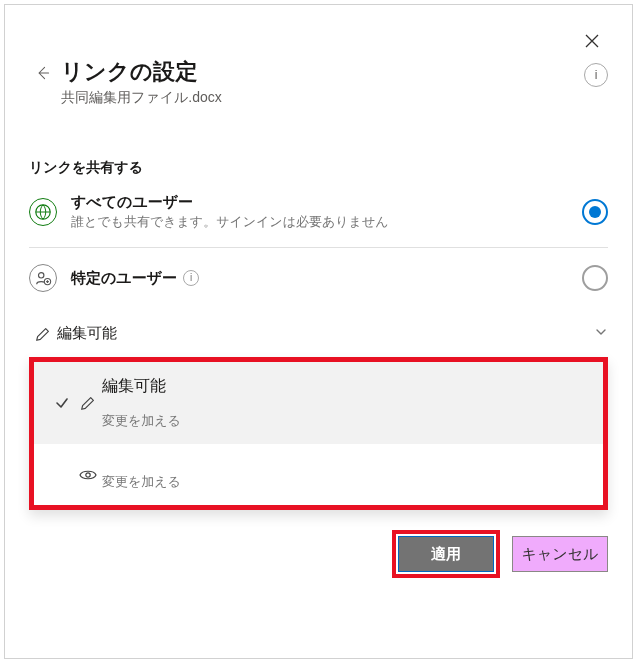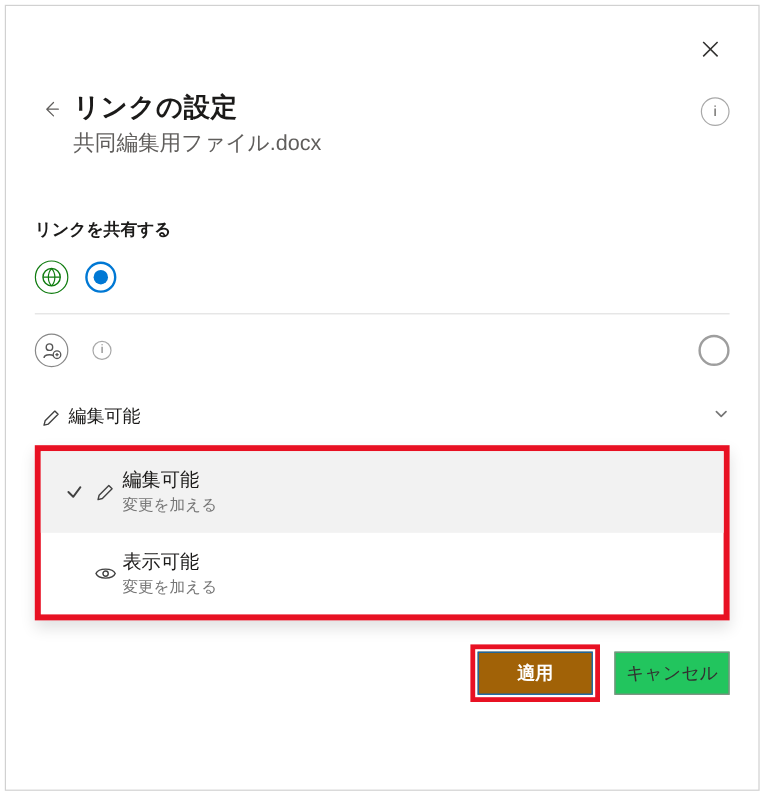--- a/index.html
+++ b/index.html
@@ -14,32 +14,32 @@
     border: 1px solid #d1d1d1; box-sizing: border-box;
     padding: 20px 24px 24px 24px;
     display: flex; flex-direction: column;
   }
   .close-row { display: flex; justify-content: flex-end; }
   .close-btn {
     width: 32px; height: 32px; border: none; background: none;
     display: flex; align-items: center; justify-content: center;
     cursor: pointer; color: #323130;
   }
-  .header { display: flex; align-items: flex-start; margin-top: 18px; }
+  .header { display: flex; align-items: flex-start; }
   .back-btn {
     width: 28px; height: 28px; border: none; background: none;
     display: flex; align-items: center; justify-content: center;
     cursor: pointer; color: #605e5c; margin-top: 2px; margin-right: 4px;
   }
   .title-block { flex: 1; }
   .title {
     font-size: 22px; font-weight: 600; color: #1b1a19; letter-spacing: .5px;
   }
   .subtitle {
-    font-size: 18px; color: #605e5c; margin-top: 2px;
+    font-size: 14px; color: #605e5c; margin-top: 2px;
   }
   .info-btn {
     width: 24px; height: 24px; border: 1px solid #a8a8a8; border-radius: 50%;
     background: #fff; color: #605e5c; display: flex; align-items: center;
     justify-content: center; font-size: 12px; cursor: pointer; margin-top: 6px;
     line-height: 1;
   }
   .section-label {
     font-size: 14px; font-weight: 600; color: #1b1a19; margin-top: 52px;
   }
@@ -90,36 +90,36 @@
     background: #fff;
   }
   .option {
     display: flex; align-items: center; padding: 14px 16px; cursor: pointer;
   }
   .option.active { background: #f2f2f2; }
   .option .check { width: 24px; display: flex; justify-content: center; color: #424242; }
   .option .opt-icon { width: 28px; display: flex; justify-content: center; color: #424242; }
   .option .opt-text { flex: 1; }
   .opt-title { font-size: 16px; color: #1b1a19; }
-  .opt-desc { font-size: 13px; color: #767676; margin-top: 1px; }
+  .opt-desc { font-size: 13px; color: #767676; margin-top: 15px; }
   .footer {
     margin-top: 20px; display: flex; justify-content: flex-end; gap: 12px;
     align-items: center;
   }
   .apply-frame { border: 4px solid #e81123; padding: 2px; }
   .btn {
     font-size: 15px; height: 36px; min-width: 96px;
     display: inline-flex; align-items: center; justify-content: center;
     cursor: pointer; box-sizing: border-box; font-family: inherit;
   }
   .btn-primary {
-    background: #a16207; border: 1px solid #0067c0; color: #fff; font-weight: 600; text-align: right;
+    background: #737373; border: 1px solid #0067c0; color: #fff; font-weight: 600; text-align: right;
   }
   .btn-secondary {
-    background: #22c55e; border: 1px solid #8a8886; color: #323130;
+    background: #f0abfc; border: 1px solid #8a8886; color: #323130;
   }
 </style>
 </head>
 <body>
 
 <div class="dialog">
 
   <div class="close-row">
     <button class="close-btn">
       <svg width="16" height="16" viewBox="0 0 16 16">
@@ -144,37 +144,42 @@
   </div>
 
   <div class="section-label">リンクを共有する</div>
 
   <div class="scope-item">
     <div class="scope-icon-wrap green">
       <svg width="18" height="18" viewBox="0 0 20 20">
         <circle cx="10" cy="10" r="8" stroke="currentColor" stroke-width="1.3" fill="none"></circle>
         <path d="M2 10 H18 M10 2 C6 6 6 14 10 18 M10 2 C14 6 14 14 10 18" stroke="currentColor" stroke-width="1.1" fill="none"></path>
       </svg>
+    </div>
+    <div class="scope-text">
+      <div class="scope-title">すべてのユーザー</div>
+      <div class="scope-desc">誰とでも共有できます。サインインは必要ありません</div>
     </div>
     <div class="radio selected"></div>
   </div>
 
   <div class="divider"></div>
 
   <div class="scope-item">
     <div class="scope-icon-wrap" style="color:#555;">
       <svg width="18" height="18" viewBox="0 0 20 20">
         <circle cx="8" cy="7" r="3" stroke="currentColor" stroke-width="1.3" fill="none"></circle>
         <path d="M3 17 C3 13 13 13 13 17" stroke="currentColor" stroke-width="1.3" fill="none"></path>
         <circle cx="15" cy="14" r="3.5" stroke="currentColor" stroke-width="1.2" fill="#fff"></circle>
         <path d="M15 12.5 V15.5 M13.5 14 H16.5" stroke="currentColor" stroke-width="1.2"></path>
       </svg>
     </div>
     <div class="scope-text">
       <div class="scope-title-row">
+        <span class="scope-title">特定のユーザー</span>
         <span class="mini-info">i</span>
       </div>
     </div>
     <div class="radio"></div>
   </div>
 
 
   <div class="perm-header">
     <span class="icon">
       <svg width="18" height="18" viewBox="0 0 20 20">
@@ -208,21 +213,20 @@
     </div>
     <div class="option">
       <span class="check"></span>
       <span class="opt-icon">
         <svg width="20" height="20" viewBox="0 0 20 20">
           <path d="M2 10 C4 5 16 5 18 10 C16 15 4 15 2 10 Z" stroke="currentColor" stroke-width="1.2" fill="none"></path>
           <circle cx="10" cy="10" r="2.2" stroke="currentColor" stroke-width="1.2" fill="none"></circle>
         </svg>
       </span>
       <span class="opt-text">
-        <div class="opt-title">表示可能</div>
         <div class="opt-desc">変更を加える</div>
       </span>
     </div>
   </div>
 
   <div class="footer">
     <span class="apply-frame">
       <button class="btn btn-primary">適用</button>
     </span>
     <button class="btn btn-secondary">キャンセル</button>

